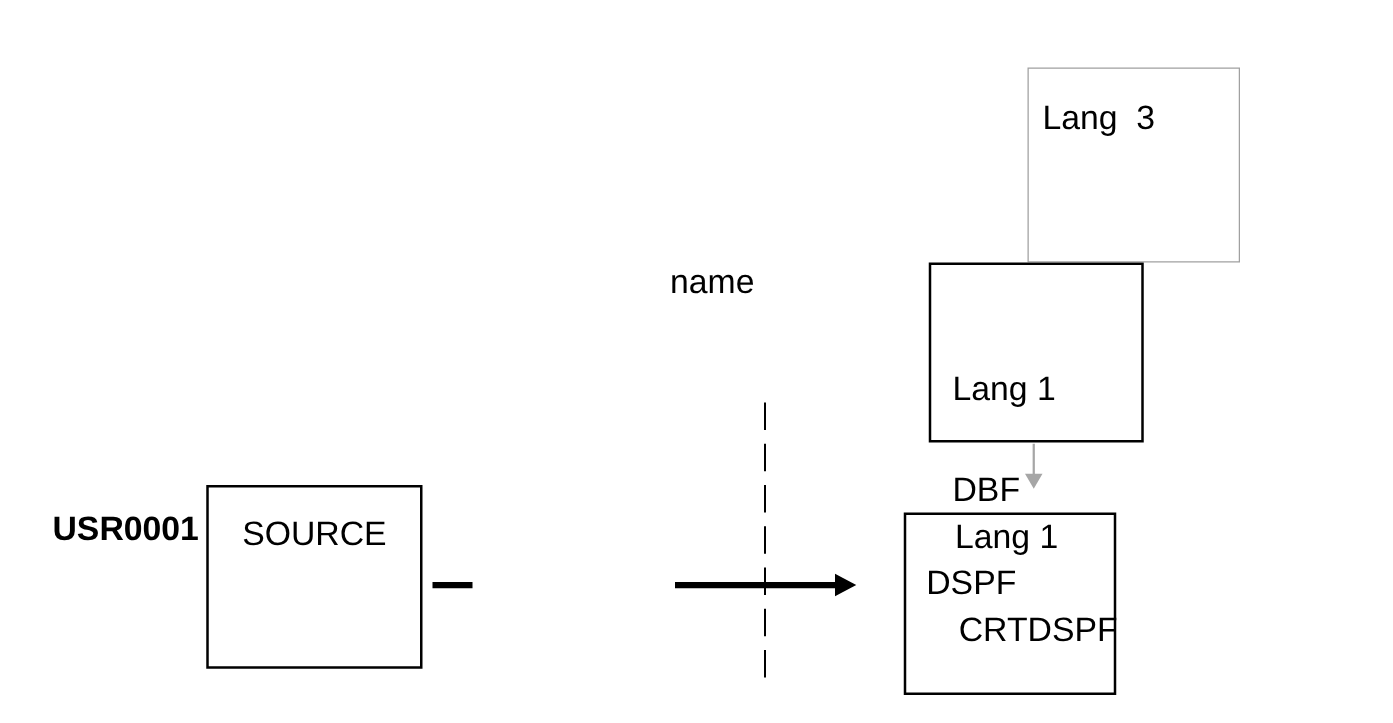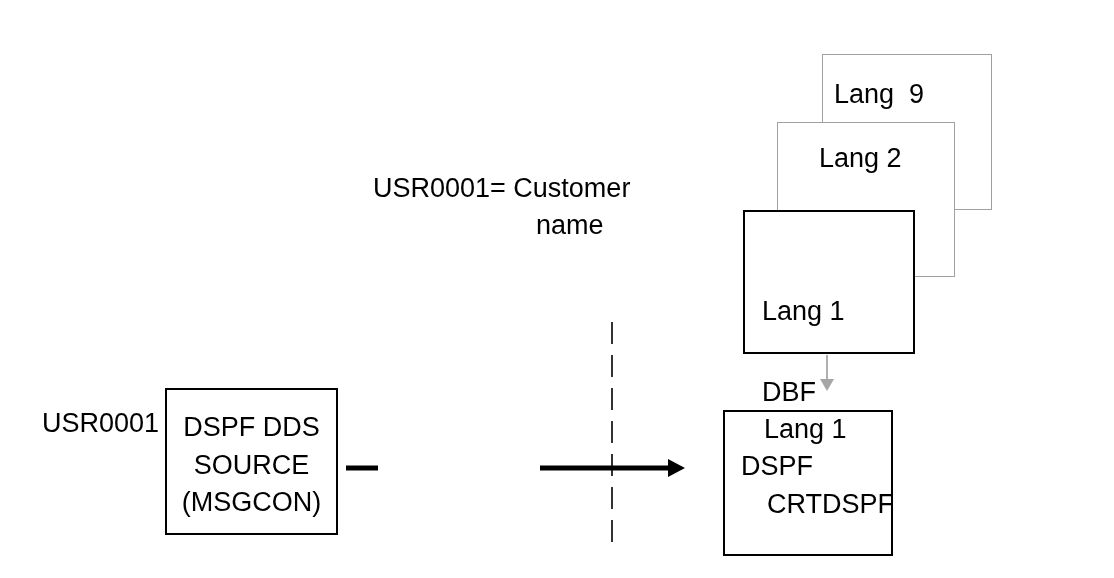--- a/index.html
+++ b/index.html
@@ -49,45 +49,39 @@
   .stroke-black { stroke: var(--ink); }
   .fill-black { fill: var(--ink); }
   .stroke-gray { stroke: var(--arrow-gray); }
   .fill-gray { fill: var(--arrow-gray); }
 </style>
 </head>
 <body>
 
 <div id="canvas">
 
-  <div class="txt" style="left:373px; top:175px;">USR0001= Customer</div>
   <div class="txt" style="left:520px; top:212px;margin-left:16px;">name</div>
 
   <div class="box light" style="left:822px; top:54px; width:170px; height:156px;">
-    <div class="txt" style="left:11px; top:26px;">Lang  9</div>
+    <div class="txt" style="left:11px; top:26px;">Lang  3</div>
   </div>
 
-  <div class="box light" style="left:777px; top:122px; width:178px; height:155px;">
-    <div class="txt" style="left:41px; top:22px;">Lang 2</div>
-  </div>
 
   <div class="box dark" style="left:743px; top:210px; width:172px; height:144px;">
     <div class="txt" style="left:17px; top:32px;">
       <div class="txt-line">Lang 1</div>
       <div class="txt-line">DBF</div>
     </div>
   </div>
 
-  <div class="txt" style="left:42px; top:410px;">USR0001</div>
+  <div class="txt" style="left:42px; top:410px;font-weight:bold;">USR0001</div>
 
   <div class="box dark" style="left:165px; top:388px; width:173px; height:147px;">
     <div class="center-lines stacked-lines" style="top:19px;">
-      <div class="txt-line">DSPF DDS</div>
       <div class="txt-line">SOURCE</div>
-      <div class="txt-line">(MSGCON)</div>
     </div>
   </div>
 
 
   <div class="box dark" style="left:723px; top:410px; width:170px; height:146px;">
     <div class="txt" style="left:39px; top:4px;">Lang 1</div>
     <div class="txt" style="left:16px; top:41px;">DSPF</div>
     <div class="txt" style="left:42px; top:79px;">CRTDSPF</div>
   </div>
 

